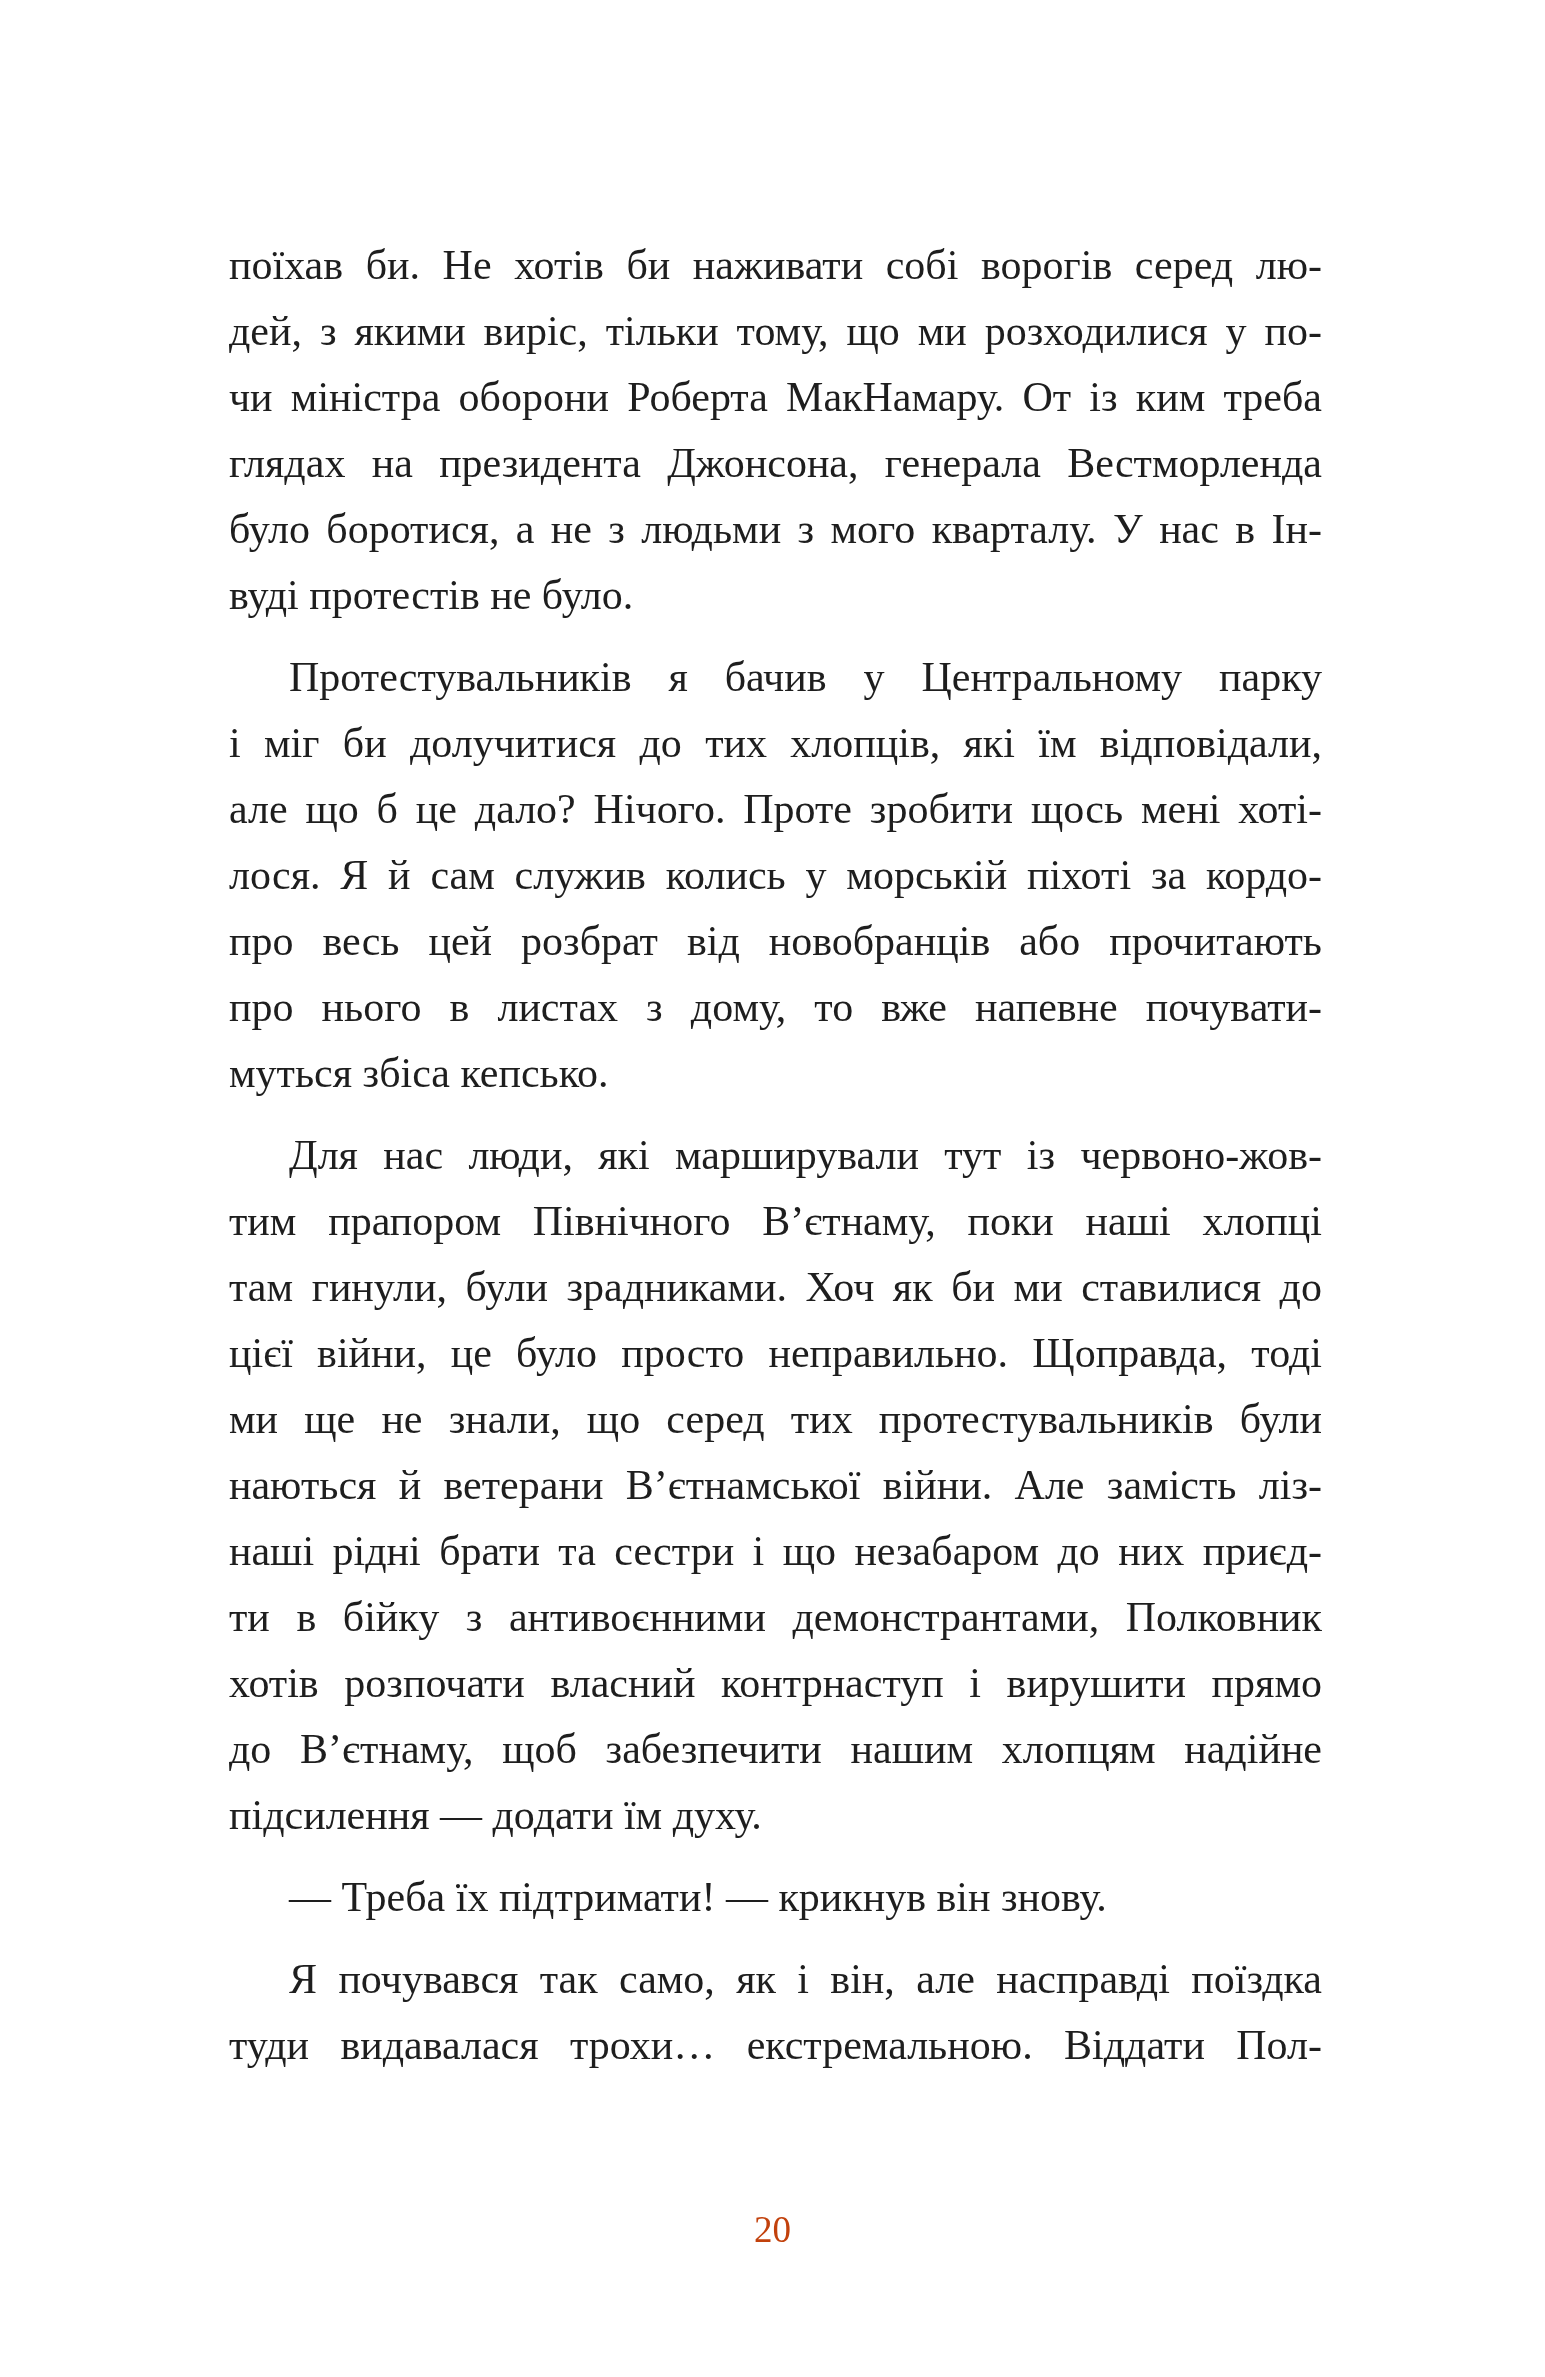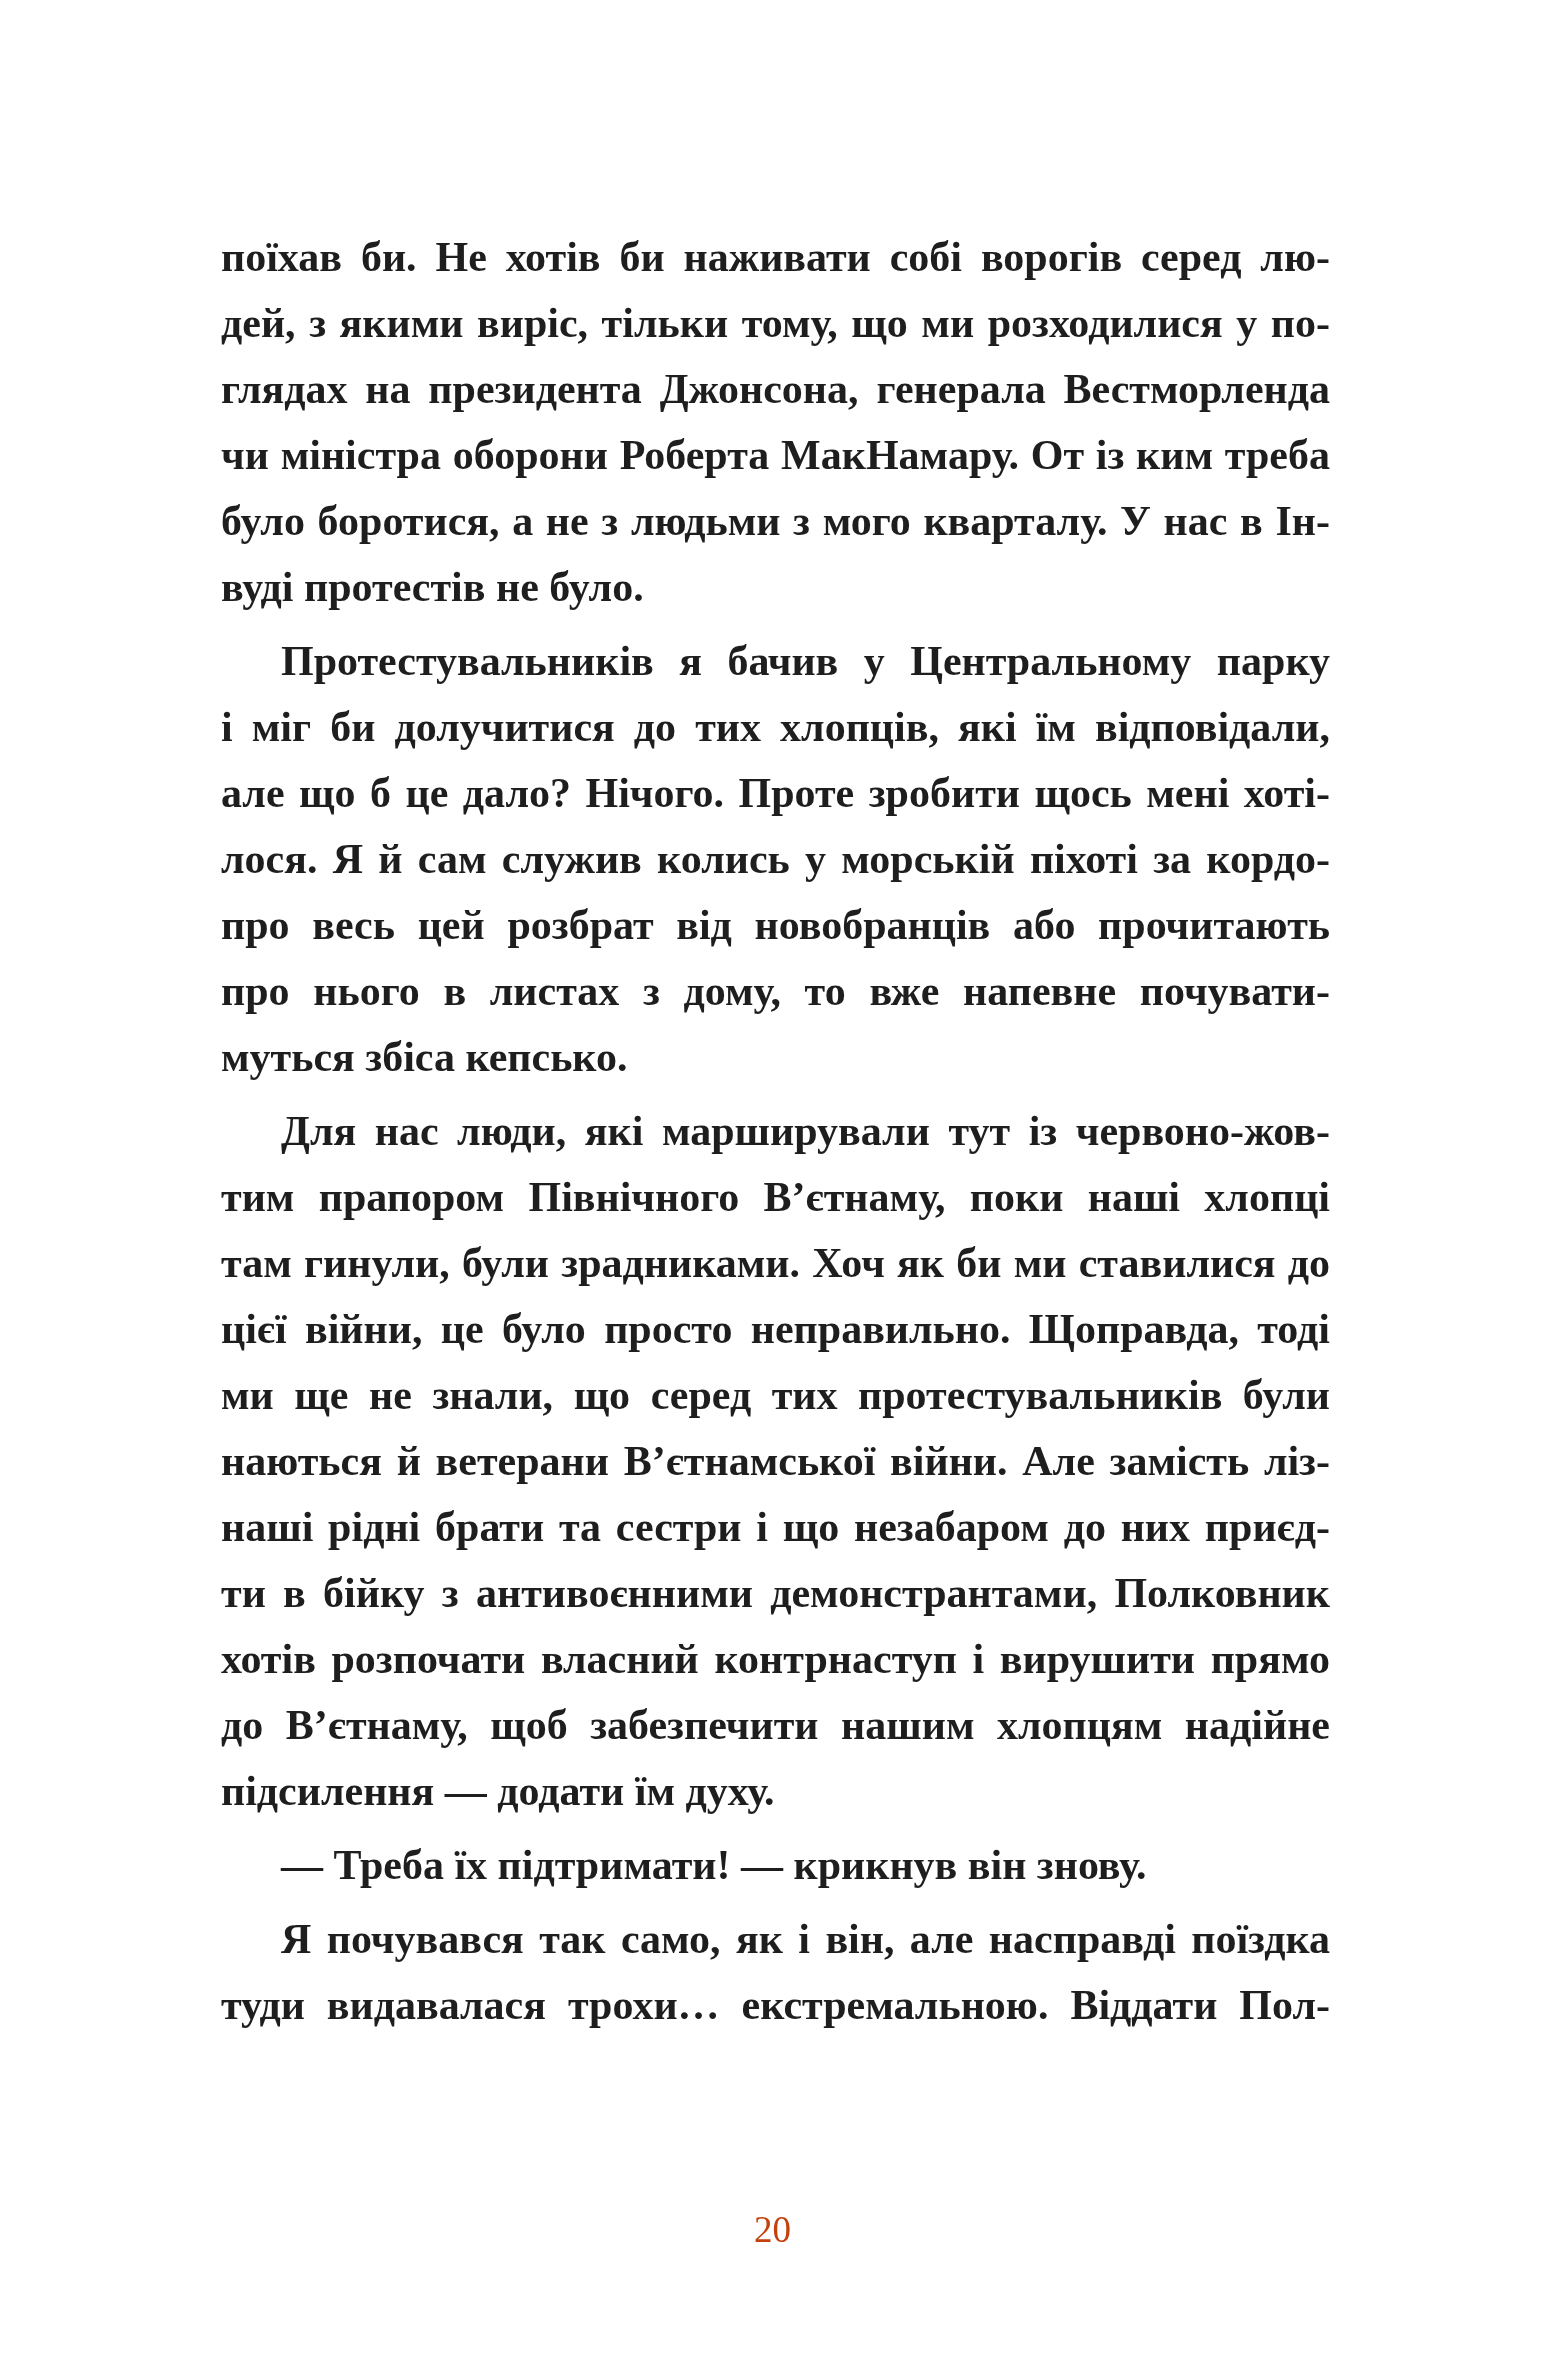--- a/index.html
+++ b/index.html
@@ -18,23 +18,22 @@
   }
   .text-block {
     position: absolute;
     left: 213px;
     top: 216px;
     width: 1125px;
     font-size: 42px;
     line-height: 66px;
   }
   .paragraph {
-    margin: 8px;
+    margin: 16px;
     padding: 0;
-    font-weight: bold;
   }
   .line {
     height: 66px;
     white-space: nowrap;
     text-align: justify;
     text-align-last: justify;
     overflow: visible;
   }
   .line.indented {
     text-indent: 60px;
@@ -55,22 +54,22 @@
   }
 </style>
 </head>
 <body>
 
 <div class="page">
   <div class="text-block">
       <div class="paragraph">
         <div class="line">поїхав би. Не хотів би наживати собі ворогів серед лю-</div>
         <div class="line">дей, з якими виріс, тільки тому, що ми розходилися у по-</div>
+        <div class="line">чи міністра оборони Роберта МакНамару. От із ким треба</div>
         <div class="line">глядах на президента Джонсона, генерала Вестморленда</div>
-        <div class="line">чи міністра оборони Роберта МакНамару. От із ким треба</div>
         <div class="line">було боротися, а не з людьми з мого кварталу. У нас в Ін-</div>
         <div class="line last">вуді протестів не було.</div>
       </div>
       <div class="paragraph">
         <div class="line indented">Протестувальників я бачив у Центральному парку</div>
         <div class="line">і міг би долучитися до тих хлопців, які їм відповідали,</div>
         <div class="line">але що б це дало? Нічого. Проте зробити щось мені хоті-</div>
         <div class="line">лося. Я й сам служив колись у морській піхоті за кордо-</div>
         <div class="line">про весь цей розбрат від новобранців або прочитають</div>
         <div class="line">про нього в листах з дому, то вже напевне почувати-</div>

